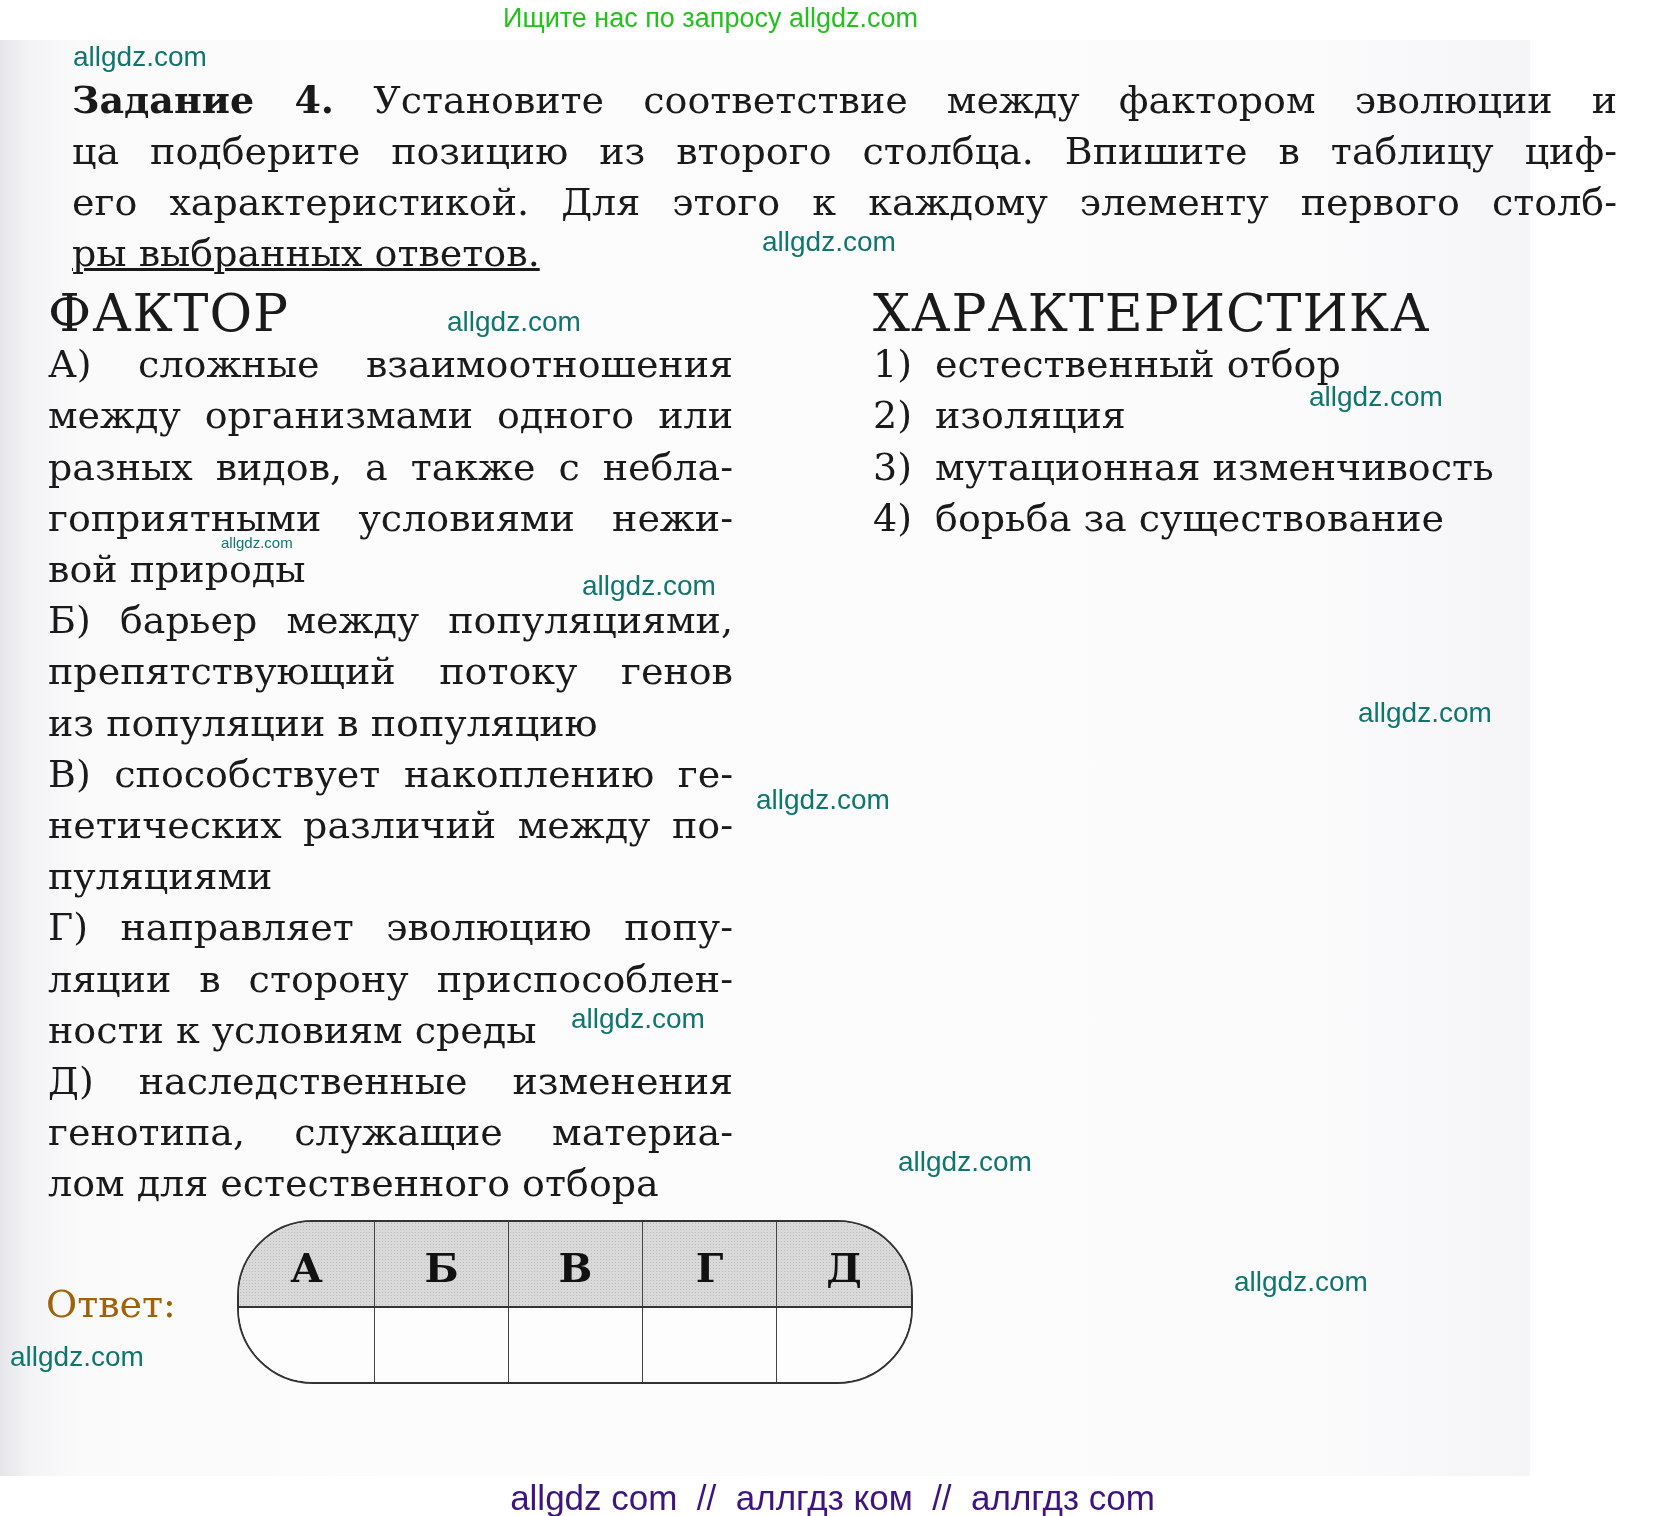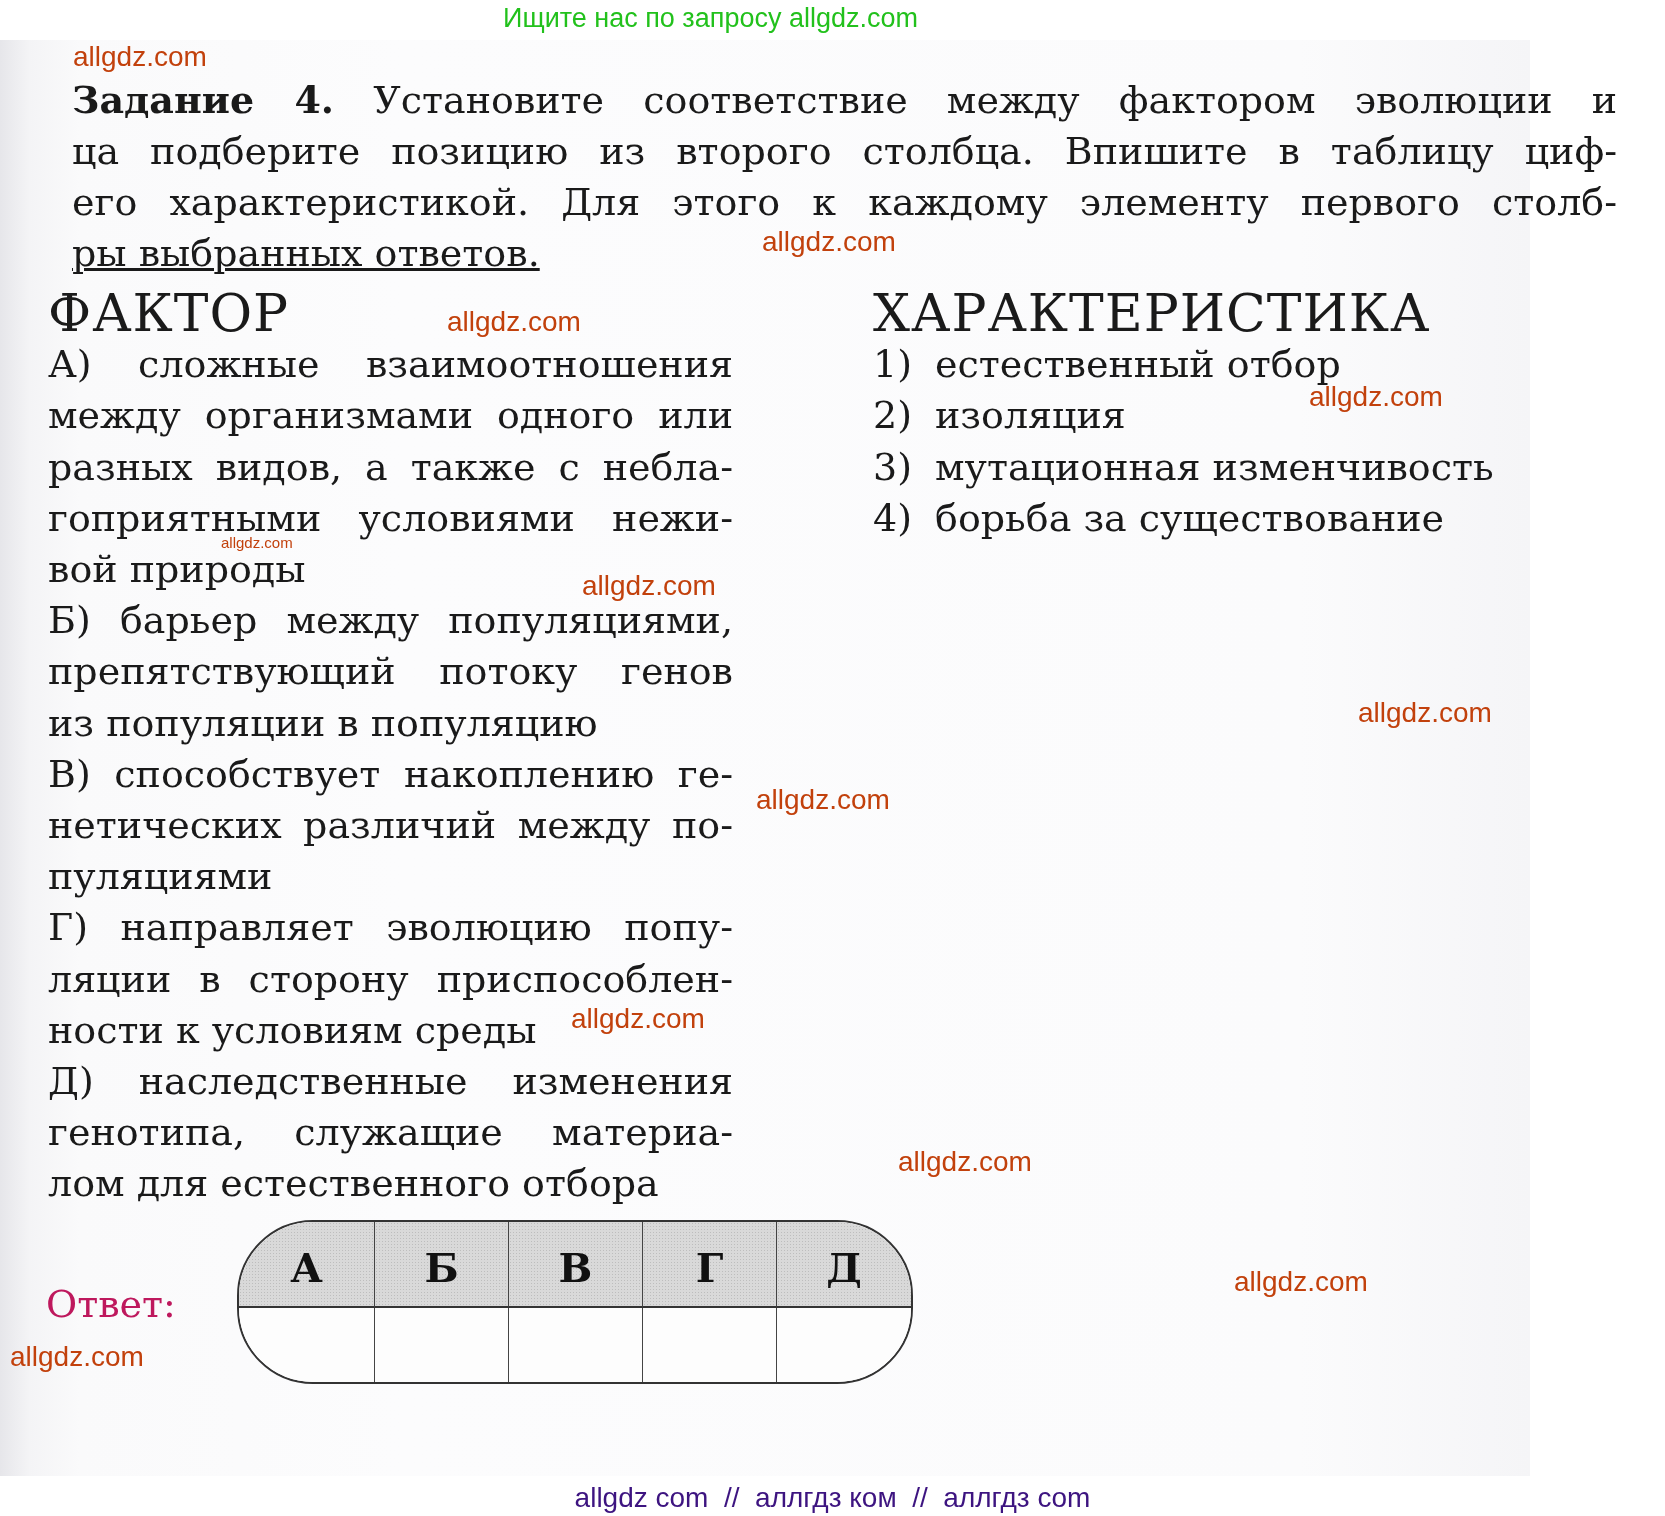--- a/index.html
+++ b/index.html
@@ -26,21 +26,21 @@
     }
     .scan {
       position: absolute;
       left: 0; top: 40px;
       width: 1530px; height: 1436px;
       background: linear-gradient(90deg, #e6e6ea 0px, #f4f4f6 30px, #fafafb 80px, #fcfcfd 400px, #fbfbfc 1300px, #f5f5f7 1530px);
     }
     .wm {
       position: absolute;
       font-family: "Liberation Sans", "DejaVu Sans", sans-serif;
-      color: #c2410c;
+      color: #0f766e;
       font-size: 28px;
       line-height: 1;
       white-space: nowrap;
     }
     .wm.small { font-size: 15px; }
     .task {
       position: absolute;
       left: 48px; top: 74px;
       width: 1545px;
       font-family: "DejaVu Serif", "Liberation Serif", serif;
@@ -73,21 +73,21 @@
       line-height: 51.2px;
       color: #1a1a1a;
     }
     .col-right .row { display: block; white-space: nowrap; margin-left: 38px; }
     .col-right .num { display: inline-block; width: 62px; }
     .answer-label {
       position: absolute;
       left: 46px; top: 1282px;
       font-family: "DejaVu Serif", "Liberation Serif", serif;
       font-size: 38px;
-      color: #be185d;
+      color: #a16207;
     }
     .answer-table {
       position: absolute;
       left: 237px; top: 1220px;
       width: 672px; height: 160px;
       border: 2px solid #333;
       border-radius: 76px;
       overflow: hidden;
       display: grid;
       grid-template-columns: 136px 134px 134px 134px 134px;
@@ -115,21 +115,21 @@
       background: #fdfdfd;
     }
     .answer-table .hcell:last-of-type, .answer-table .acell.last { border-right: none; }
     .answer-table .hcell.last { border-right: none; }
     .footer {
       position: absolute;
       left: 0; top: 1480px;
       width: 1665px; height: 36px;
       text-align: center;
       font-family: "Liberation Sans", "DejaVu Sans", sans-serif;
-      font-size: 28px;
+      font-size: 35px;
       line-height: 36px;
       color: #3d1480;
     }
     .faint {
       position: absolute;
       color: rgba(120,120,130,0.18);
       font-family: "DejaVu Serif", "Liberation Serif", serif;
       font-weight: bold;
       font-size: 52px;
       white-space: nowrap;

